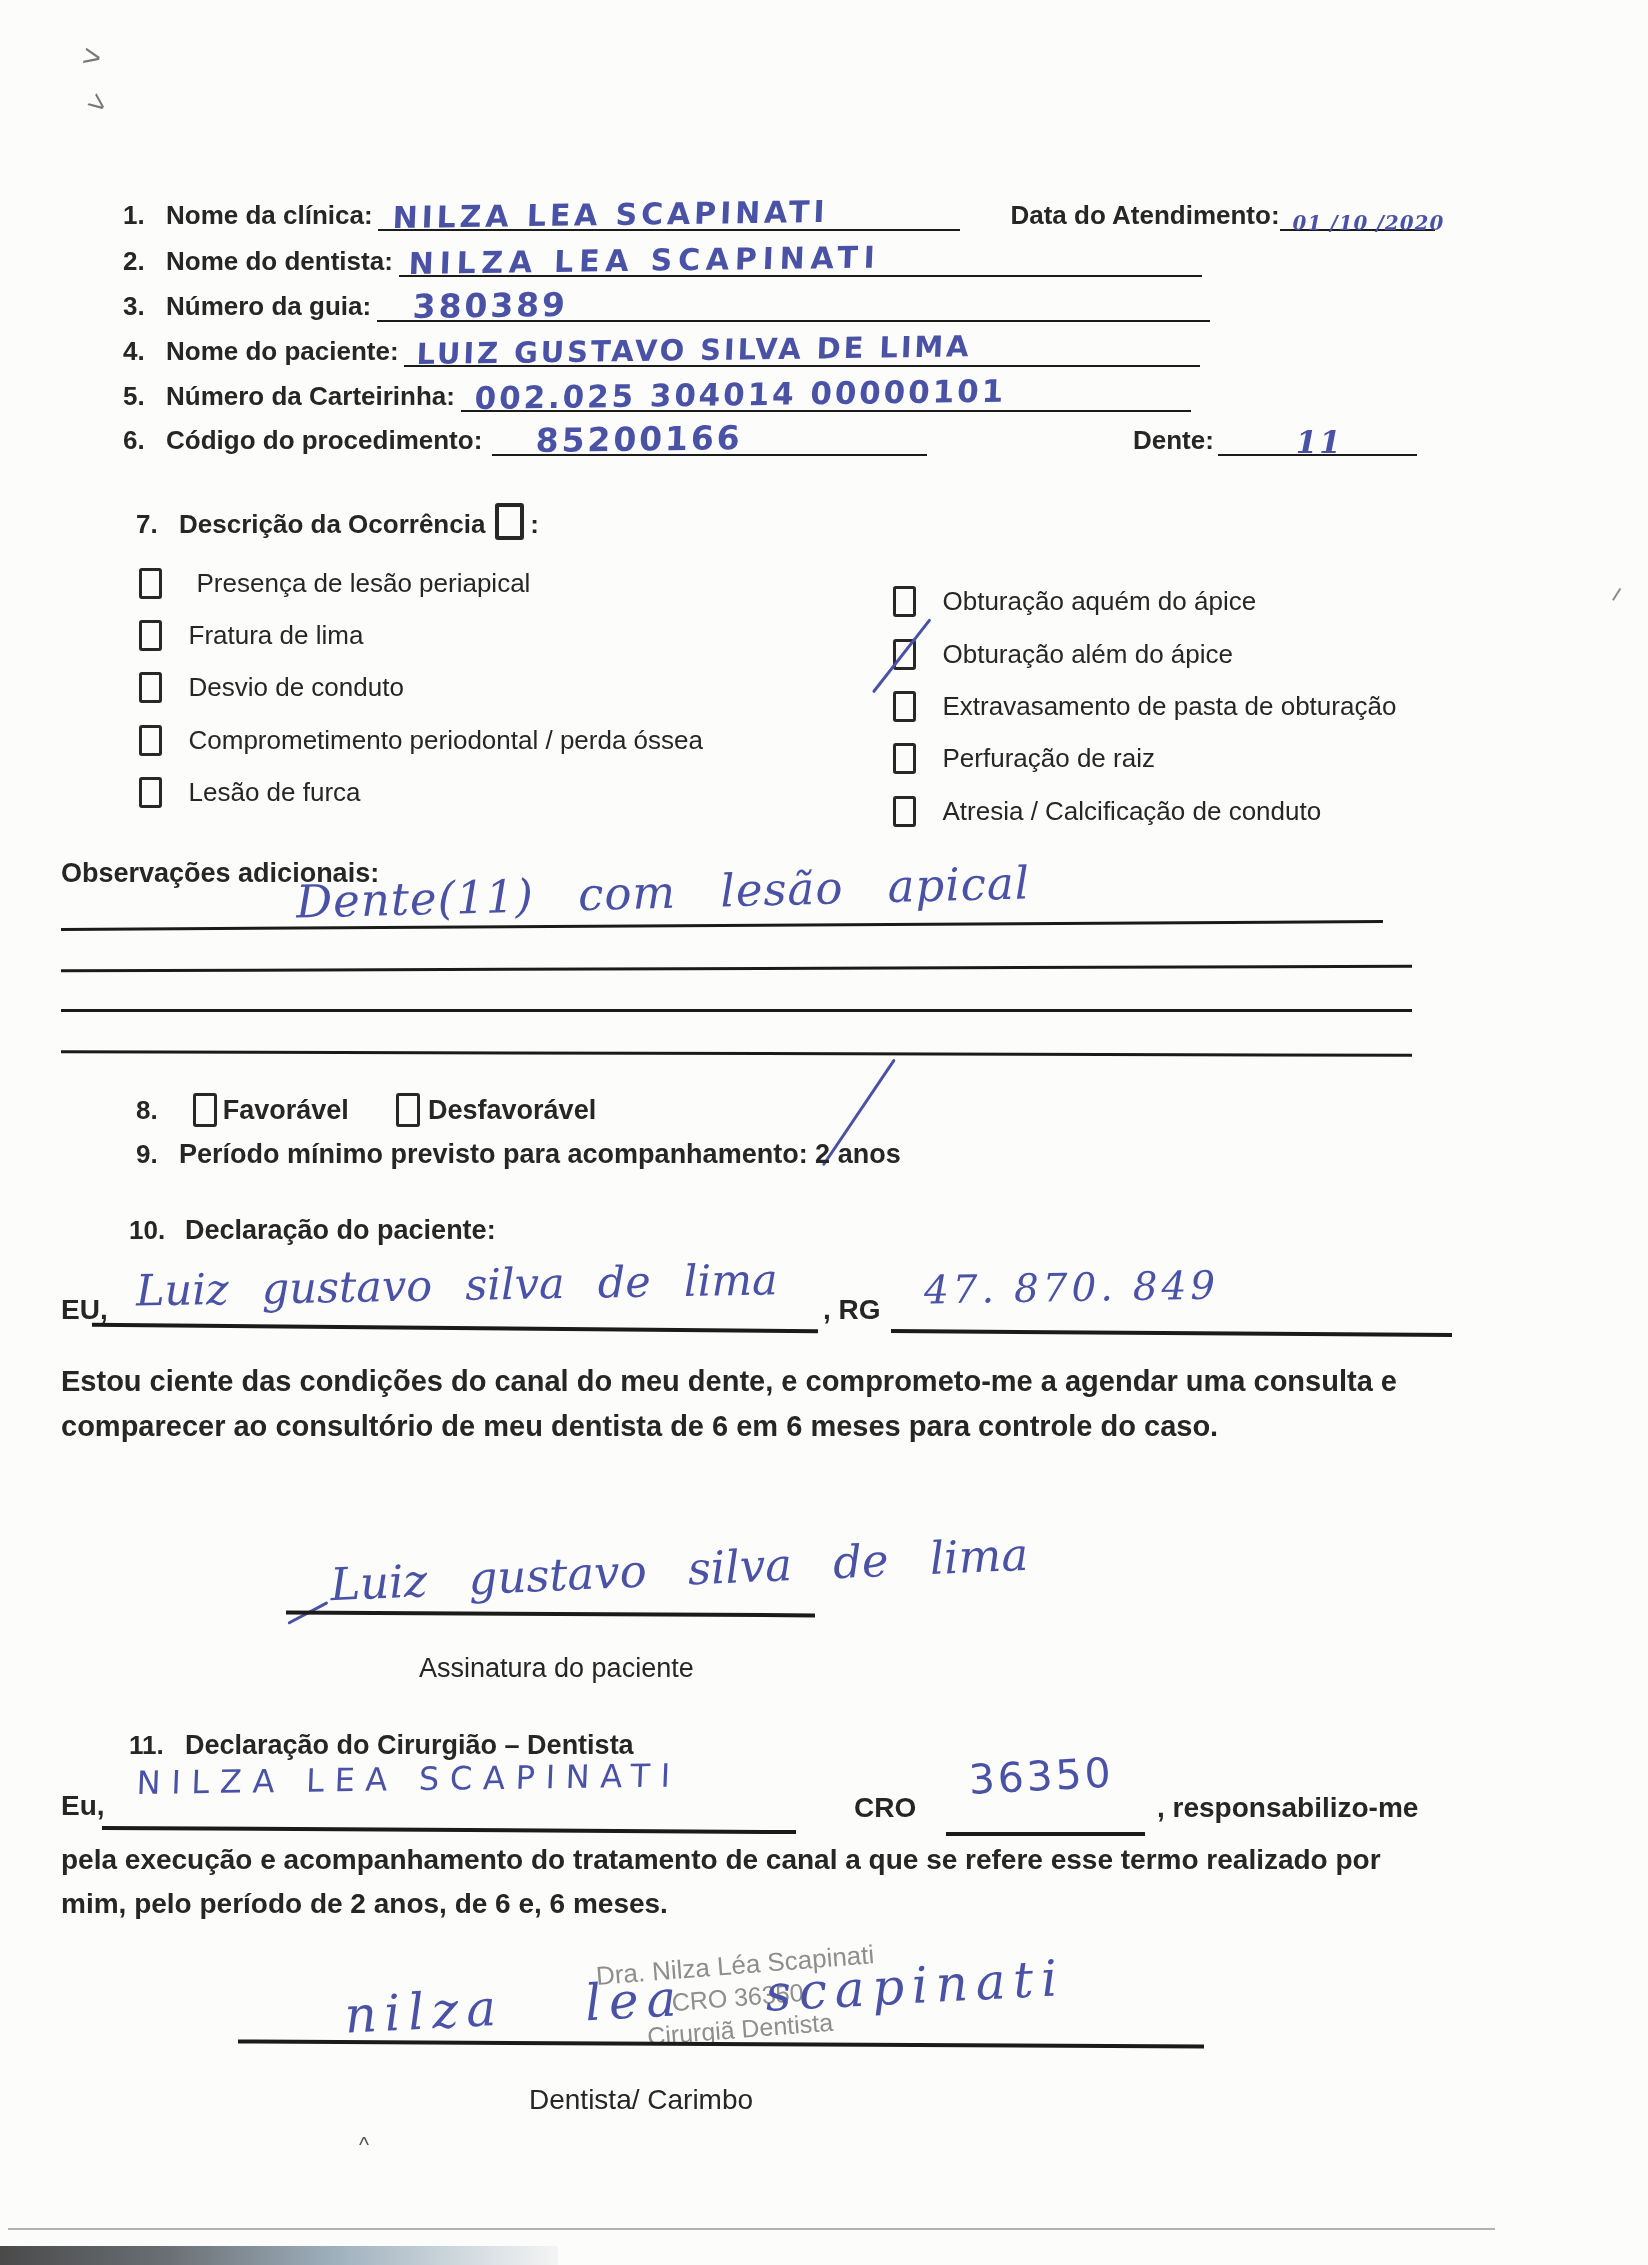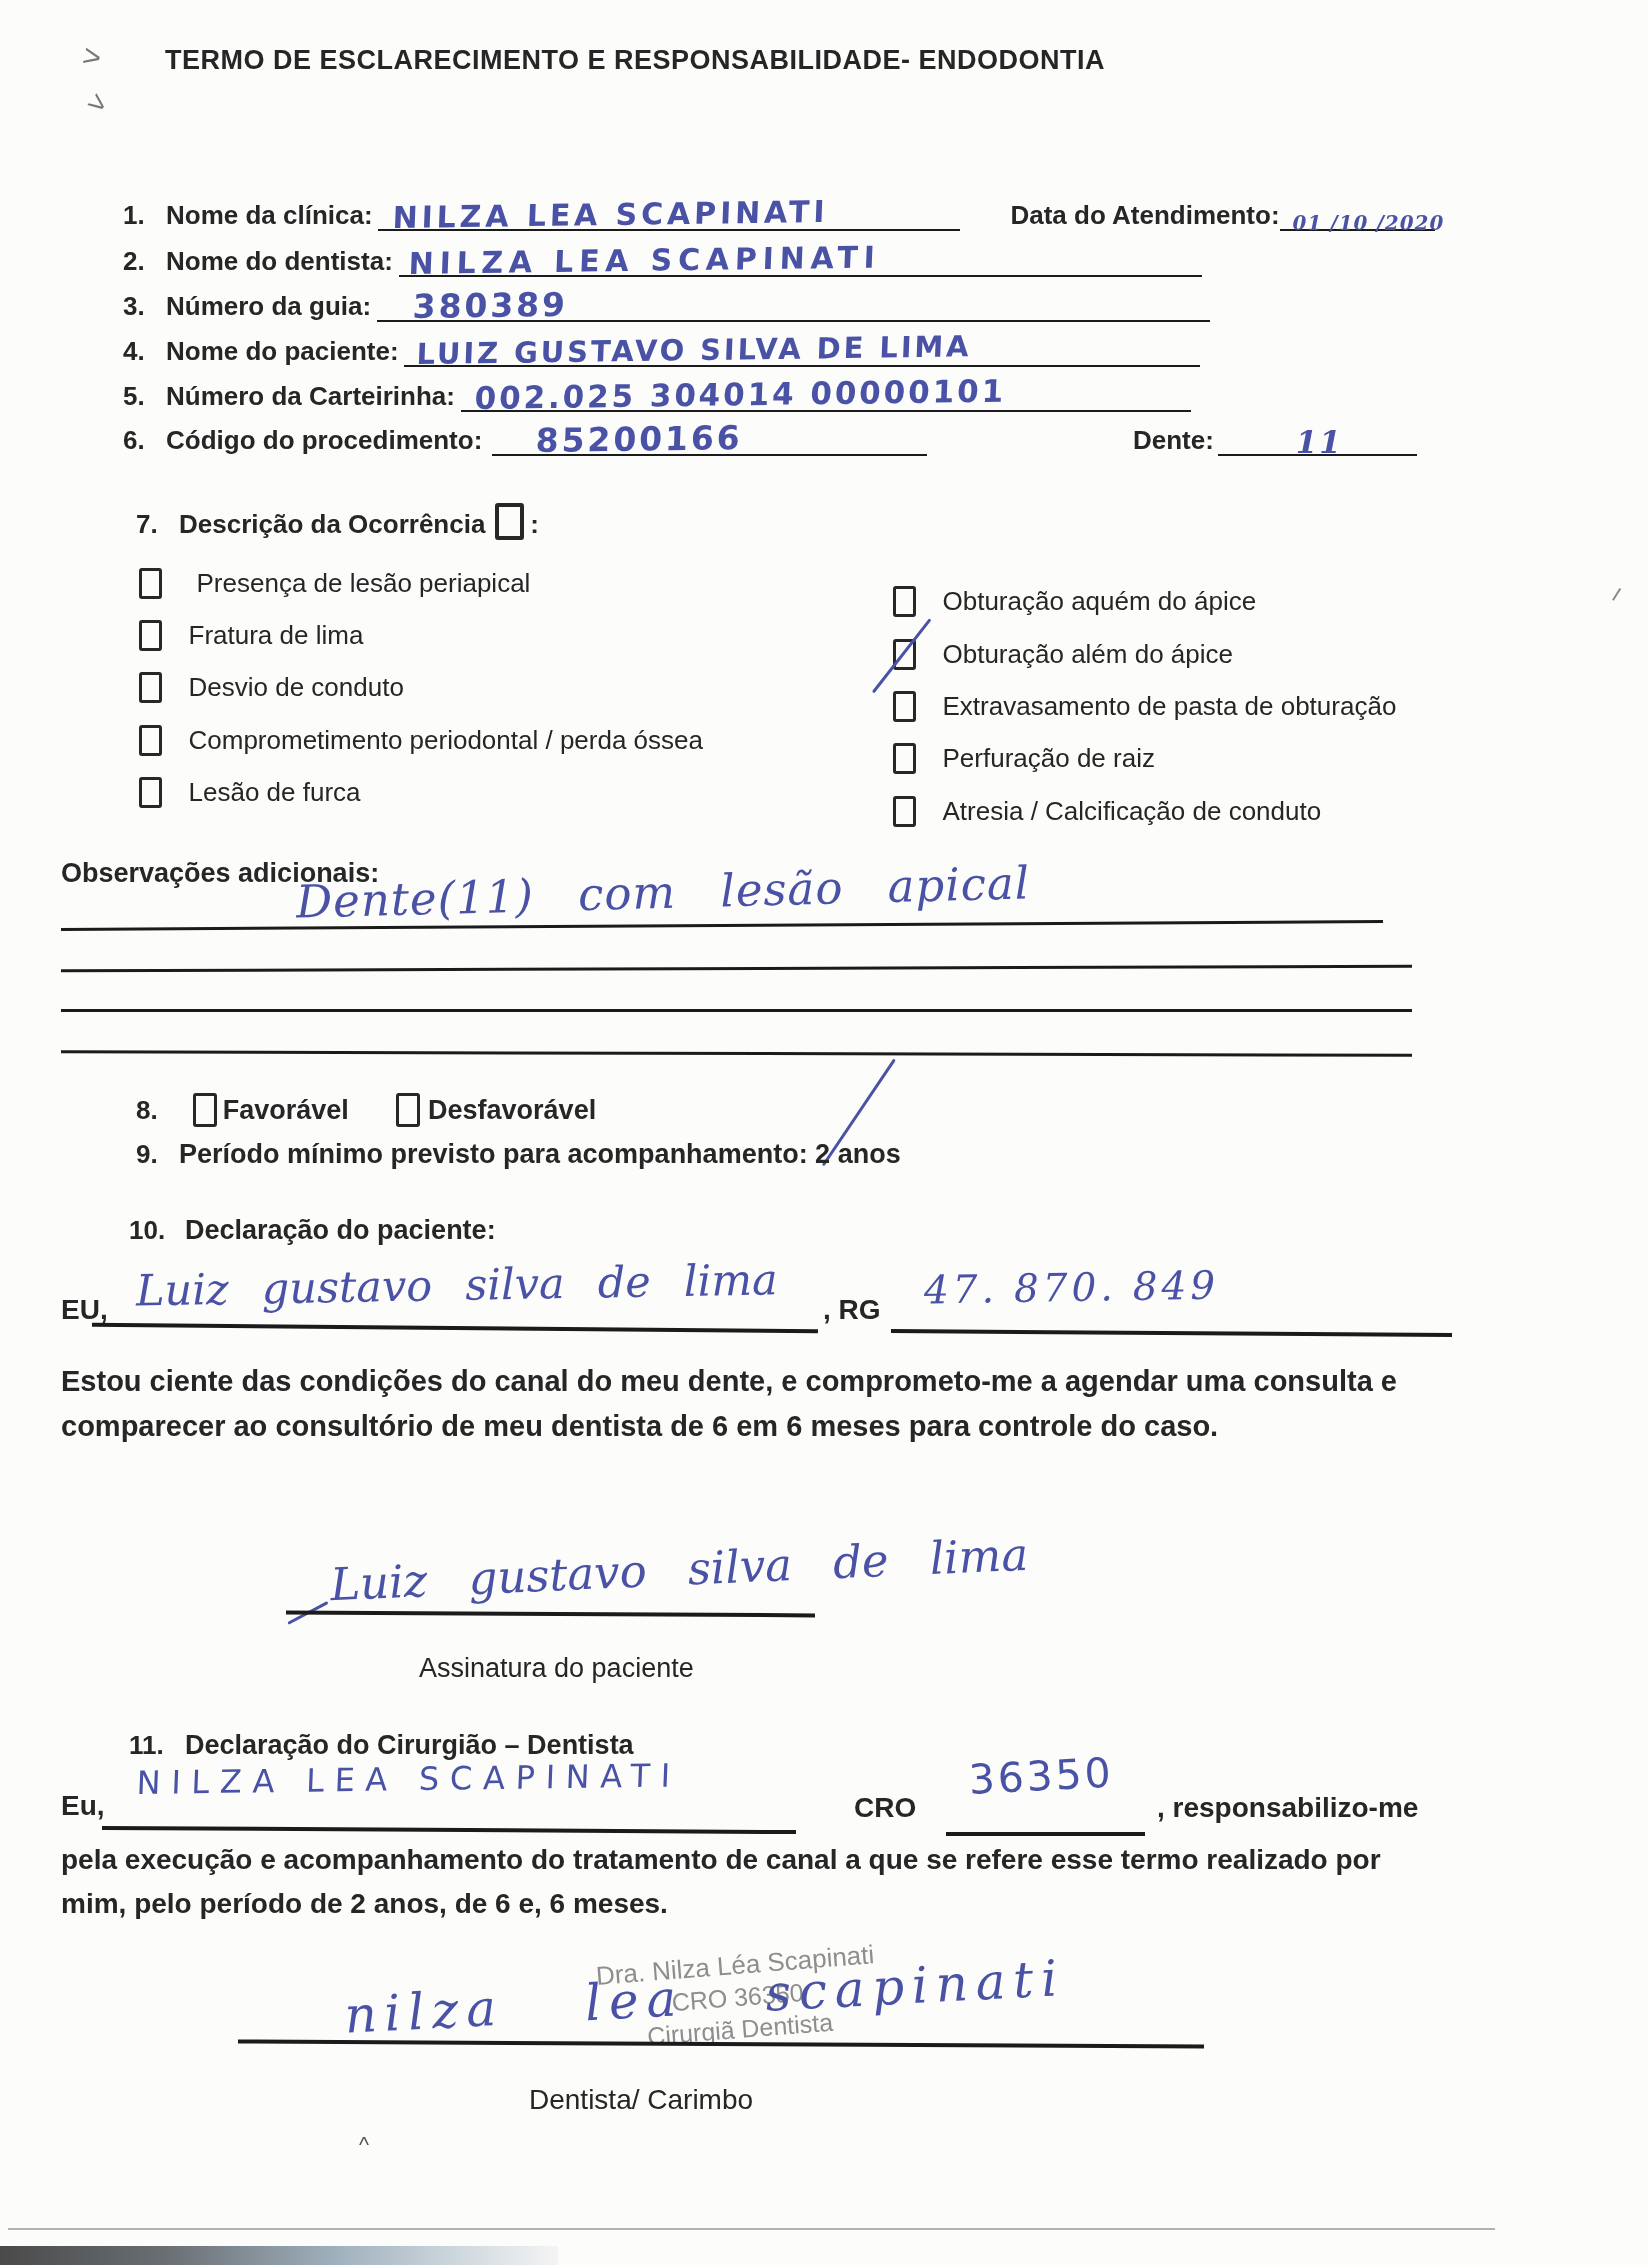--- a/index.html
+++ b/index.html
@@ -30,21 +30,20 @@
   .gray{color:#777;}
 </style>
 </head>
 <body>
 
 <div id="page">
 
   <div class="abs gray" style="left:83px;top:39px;font-size:31px;transform:rotate(12deg);">&gt;</div>
   <div class="abs gray" style="left:89px;top:87px;font-size:29px;transform:rotate(38deg);">&gt;</div>
 
-  <div class="abs b" style="left:165px;top:45px;font-size:27px;letter-spacing:0.5px;">TERMO DE ESCLARECIMENTO E RESPONSABILIDADE- ENDODONTIA</div>
 
   <div class="row" style="left:123px;top:188px;">
     <span class="num">1.</span>
     <span>Nome da clínica:</span>
     <div class="vbox" style="width:582px;margin-left:5.8px;">
       <span class="hwv hwcaps" style="left:13.6px;font-size:30px;letter-spacing:3.9px;">NILZA LEA SCAPINATI</span>
     </div>
     <span style="margin-left:50px;">Data do Atendimento:</span>
     <div class="vbox" style="width:155px;">
       <span class="hwv cursive" style="left:13px;font-size:20px;letter-spacing:1px;">01 /10 /2020</span>

